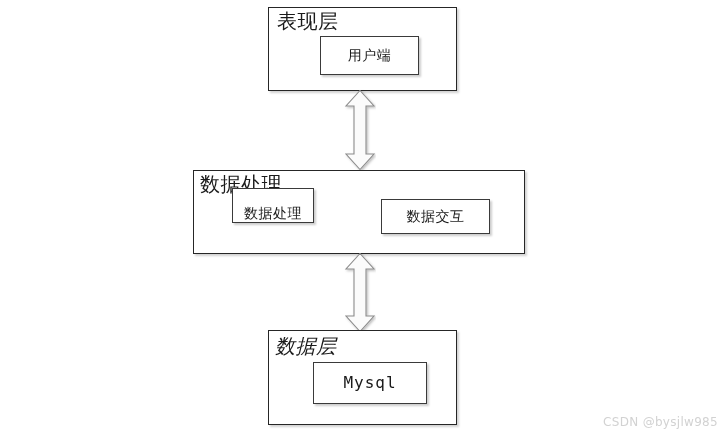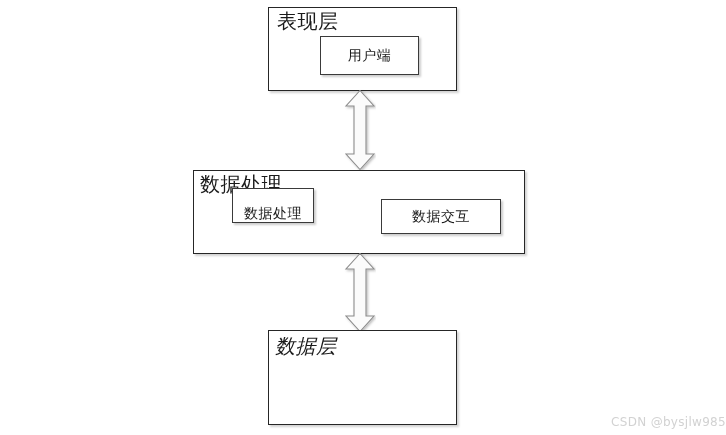--- a/index.html
+++ b/index.html
@@ -72,34 +72,34 @@
   #presentation-layer { left: 268px; top: 7px;  width: 189px; height: 84px; }
   #business-layer     { left: 193px; top: 170px; width: 332px; height: 84px; }
   #data-layer         { left: 268px; top: 330px; width: 189px; height: 95px; }
 
   #presentation-layer-label { left: 277px; top: 11px; }
   #business-layer-label     { left: 200px; top: 174px; }
   #data-layer-label         { left: 275px; top: 336px; font-style: italic; }
 
   #client-box        { left: 320px; top: 36px;  width: 99px;  height: 39px; }
   #data-process-box  { left: 232px; top: 188px; width: 82px;  height: 35px; align-items: flex-end; }
-  #data-exchange-box { left: 381px; top: 199px; width: 120px; height: 35px; }
+  #data-exchange-box { left: 381px; top: 199px; width: 109px; height: 35px; }
   #mysql-box         { left: 313px; top: 362px; width: 114px; height: 42px; }
 
   
   .connector-arrow {
     position: absolute;
   }
   #arrow-presentation-business { left: 344px; top: 89px;  width: 32px; height: 82px; }
   #arrow-business-data         { left: 344px; top: 252px; width: 32px; height: 81px; }
 
   
   #watermark {
     position: absolute;
-    right: 0;
+    right: 8px;
     bottom: 6px;
     font-family: "DejaVu Sans", "Liberation Sans", sans-serif;
     font-size: 12px;
     letter-spacing: 0.3px;
     color: #d2d2d2;
     white-space: nowrap;
     user-select: none;
     margin-left: 40px;
   }
 </style>
@@ -140,16 +140,19 @@
       <filter id="arrowShadowB" x="-40%" y="-40%" width="200%" height="200%">
         <feDropShadow dx="1.4" dy="1.4" stdDeviation="0.9" flood-color="#000000" flood-opacity="0.26"></feDropShadow>
       </filter>
     </defs>
     <polygon points="16,1.5 30,17 22,17 22,64 30,64 16,79.5 2,64 10,64 10,17 2,17" fill="#fbfbfb" stroke="#8c8c8c" stroke-width="1.1" stroke-linejoin="miter" filter="url(#arrowShadowB)"></polygon>
   </svg>
 
   <div class="layer-box" id="data-layer"></div>
   <div class="layer-label" id="data-layer-label">数据层</div>
 
+  <div class="component-box" id="mysql-box">
+    <span class="component-label mono">Mysql</span>
+  </div>
 
   <div id="watermark">CSDN @bysjlw985</div>
 
 </div>
 
 </body></html>

